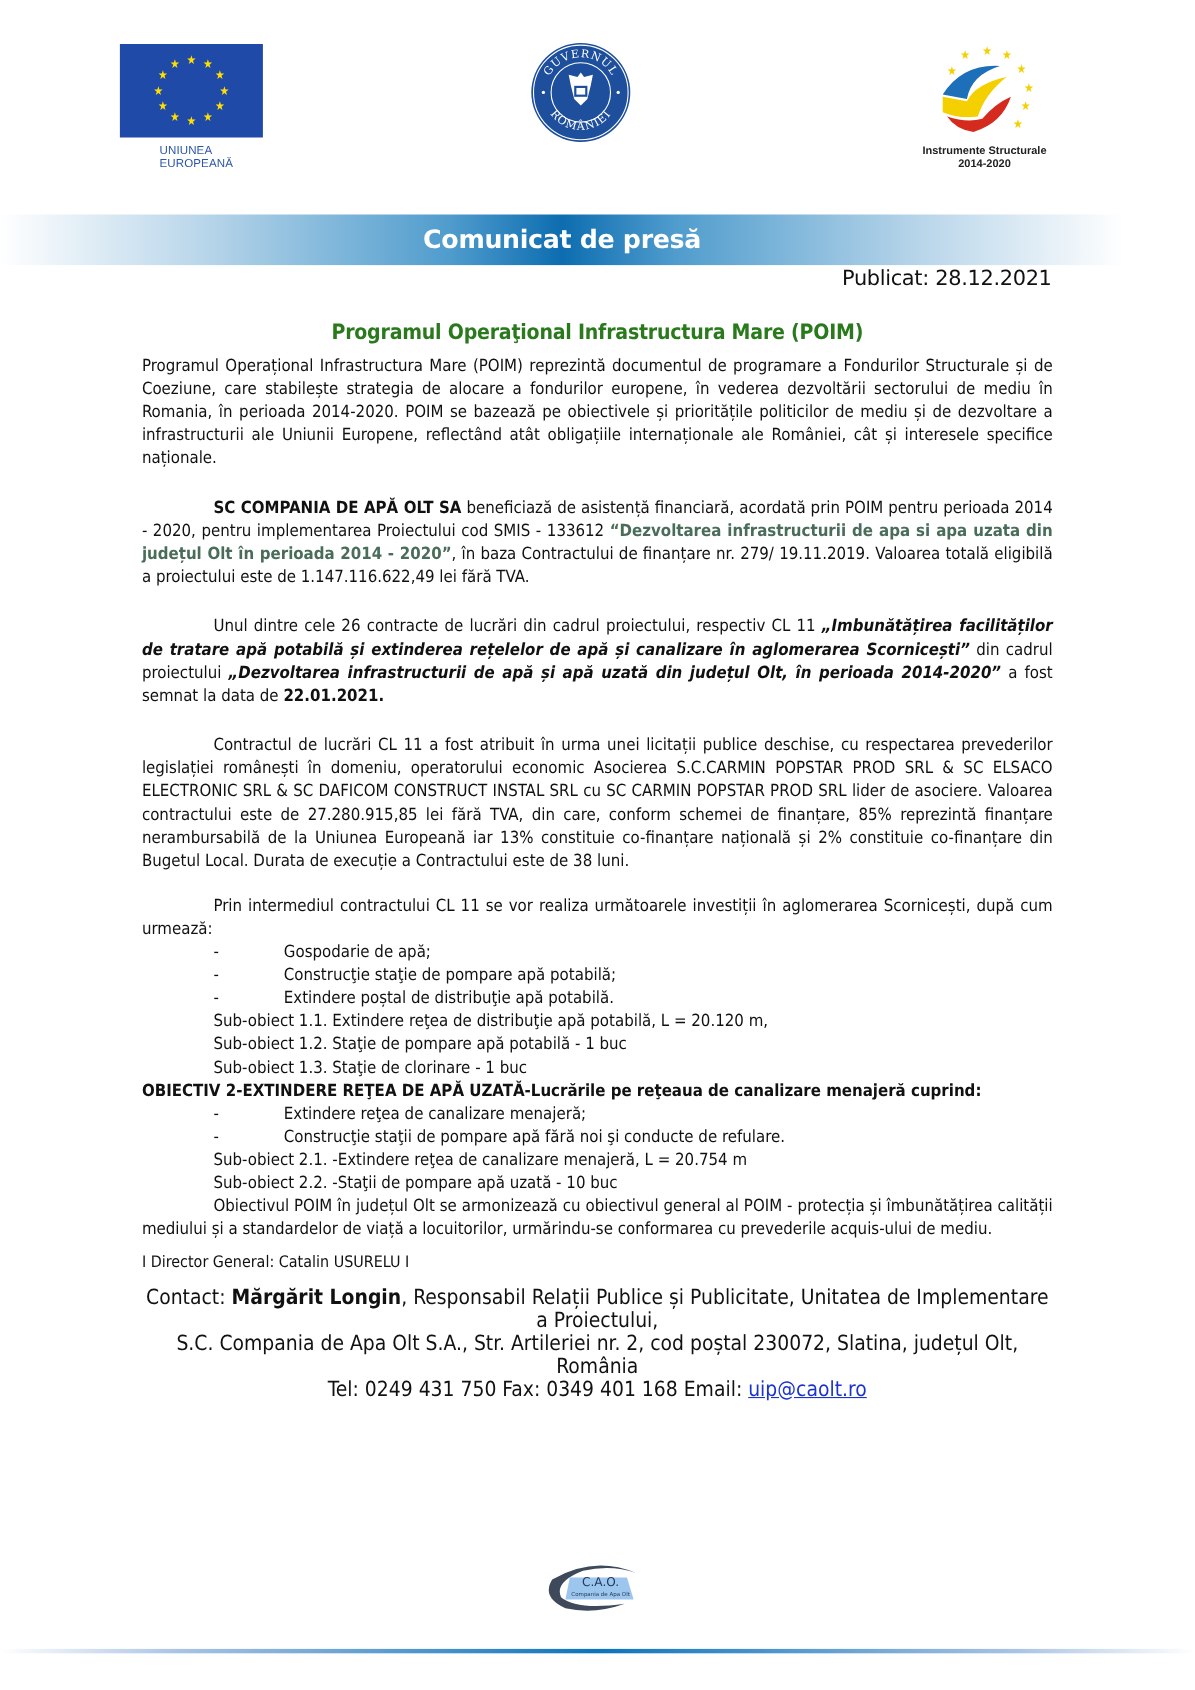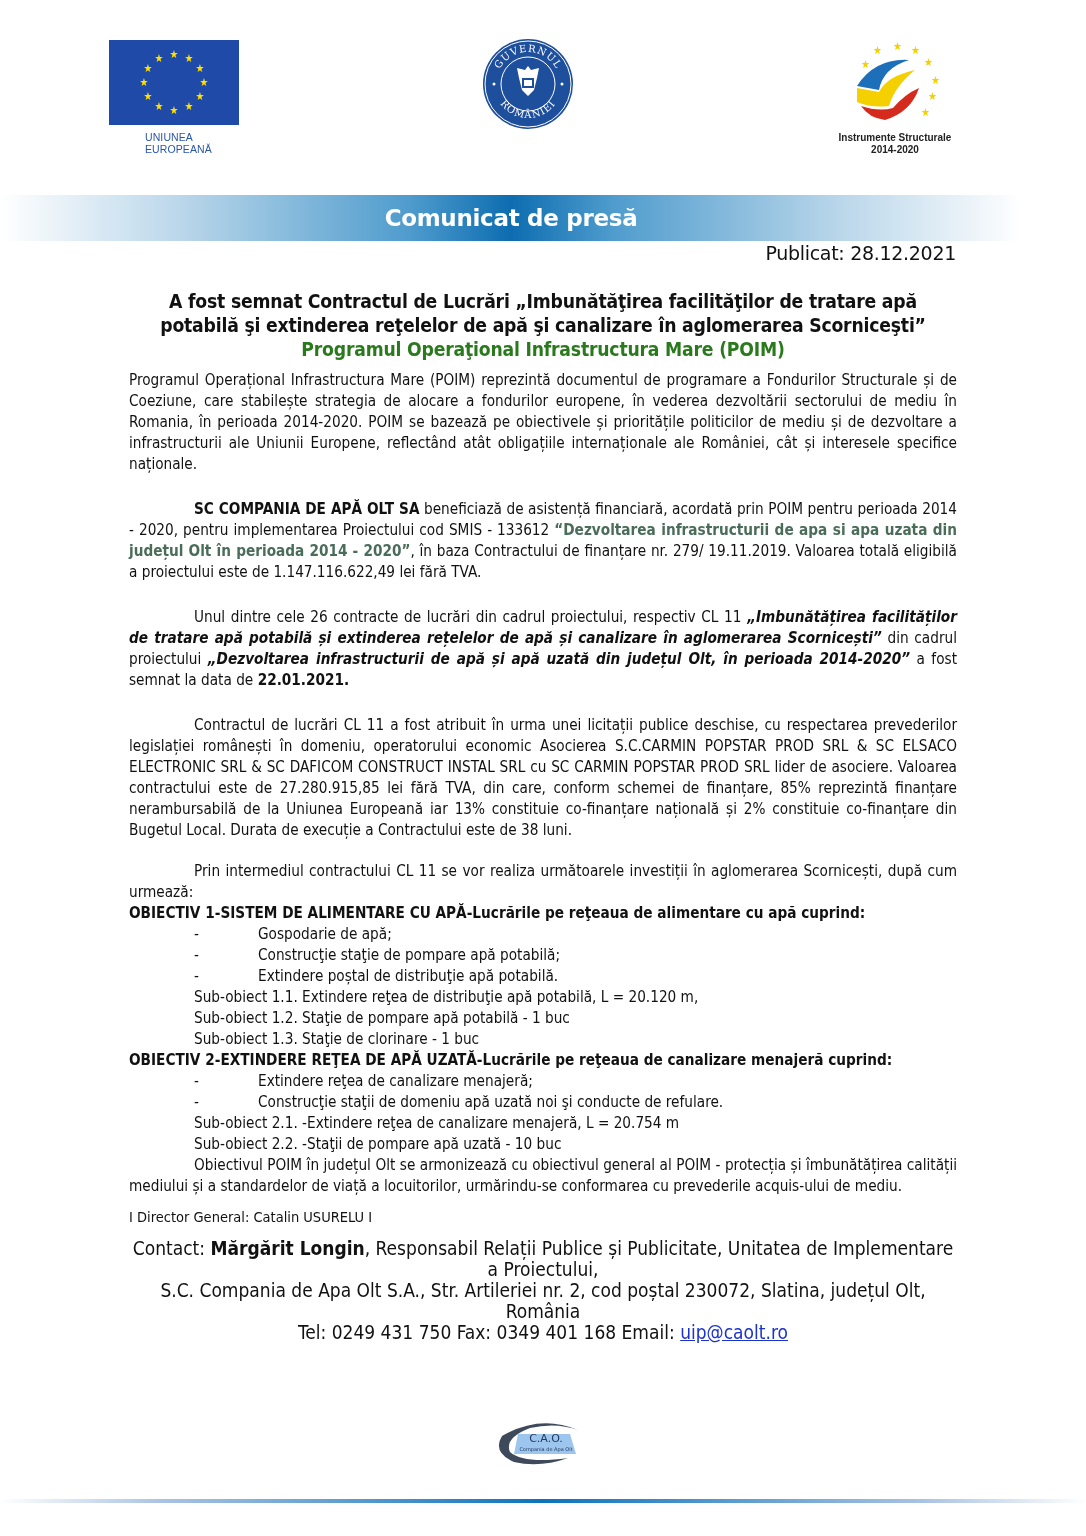--- a/index.html
+++ b/index.html
@@ -105,45 +105,43 @@
   </div>
 </div>
 
 <div class="banner">
   <span class="banner-title">Comunicat de presă</span>
 </div>
 <div class="published">Publicat: 28.12.2021</div>
 
 <div class="content">
   <div class="headline">
-    <div>A fost semnat Contractul de Lucrări „Imbunătăţirea facilităţilor de tratare apă potabilă şi extinderea reţelelor de apă şi canalizare în aglomerarea Scorniceşti”</div>
     <div class="sub">Programul Operaţional Infrastructura Mare (POIM)</div>
   </div>
 
   <p class="p1">Programul Operațional Infrastructura Mare (POIM) reprezintă documentul de programare a Fondurilor Structurale și de Coeziune, care stabilește strategia de alocare a fondurilor europene, în vederea dezvoltării sectorului de mediu în Romania, în perioada 2014-2020. POIM se bazează pe obiectivele și prioritățile politicilor de mediu și de dezvoltare a infrastructurii ale Uniunii Europene, reflectând atât obligațiile internaționale ale României, cât și interesele specifice naționale.</p>
 
   <p class="p2"><span class="b">SC COMPANIA DE APĂ OLT SA</span><span> beneficiază de asistență financiară, acordată prin POIM pentru perioada 2014 - 2020, pentru implementarea Proiectului cod SMIS - 133612 </span><span class="green-bold">“Dezvoltarea infrastructurii de apa si apa uzata din județul Olt în perioada 2014 - 2020”</span><span>, în baza Contractului de finanțare nr. 279/ 19.11.2019. Valoarea totală eligibilă a proiectului este de 1.147.116.622,49 lei fără TVA.</span></p>
 
   <p class="p3"><span>Unul dintre cele 26 contracte de lucrări din cadrul proiectului, respectiv CL 11 </span><span class="bi">„Imbunătățirea facilităților de tratare apă potabilă și extinderea rețelelor de apă și canalizare în aglomerarea Scornicești”</span><span> din cadrul proiectului </span><span class="bi">„Dezvoltarea infrastructurii de apă și apă uzată din județul Olt, în perioada 2014-2020”</span><span> a fost semnat la data de </span><span class="b">22.01.2021.</span></p>
 
   <p class="p4">Contractul de lucrări CL 11 a fost atribuit în urma unei licitații publice deschise, cu respectarea prevederilor legislației românești în domeniu, operatorului economic Asocierea S.C.CARMIN POPSTAR PROD SRL &amp; SC ELSACO ELECTRONIC SRL &amp; SC DAFICOM CONSTRUCT INSTAL SRL cu SC CARMIN POPSTAR PROD SRL lider de asociere. Valoarea contractului este de 27.280.915,85 lei fără TVA, din  care, conform schemei de finanțare, 85% reprezintă finanțare nerambursabilă de la Uniunea Europeană iar 13% constituie co-finanțare națională și 2% constituie co-finanțare din Bugetul Local. Durata de execuție a Contractului este de 38 luni.</p>
 
   <p class="p5">Prin intermediul contractului CL 11 se vor realiza următoarele investiții în aglomerarea Scornicești, după cum urmează:</p>
 
-  <div class="obj">OBIECTIV 1-SISTEM DE ALIMENTARE CU APĂ-Lucrările pe reţeaua de alimentare cu apă cuprind:</div>
   <div class="bul"><span class="dash">-</span><span>Gospodarie de apă;</span></div>
   <div class="bul"><span class="dash">-</span><span>Construcţie staţie de pompare apă potabilă;</span></div>
   <div class="bul"><span class="dash">-</span><span>Extindere poștal de distribuţie apă potabilă.</span></div>
   <div class="sub-o">Sub-obiect 1.1. Extindere reţea de distribuţie apă potabilă, L = 20.120 m,</div>
   <div class="sub-o">Sub-obiect 1.2. Staţie de pompare apă potabilă - 1 buc</div>
   <div class="sub-o">Sub-obiect 1.3. Staţie de clorinare - 1 buc</div>
 
   <p class="obj">OBIECTIV 2-EXTINDERE REŢEA DE APĂ UZATĂ-Lucrările pe reţeaua de canalizare menajeră cuprind:</p>
   <div class="bul"><span class="dash">-</span><span>Extindere reţea de canalizare menajeră;</span></div>
-  <div class="bul"><span class="dash">-</span><span>Construcţie staţii de domeniu apă uzată noi şi conducte de refulare.</span></div>
+  <div class="bul"><span class="dash">-</span><span>Construcţie staţii de pompare apă fără noi şi conducte de refulare.</span></div>
   <div class="sub-o">Sub-obiect 2.1. -Extindere reţea de canalizare menajeră, L = 20.754 m</div>
   <div class="sub-o">Sub-obiect 2.2. -Staţii de pompare apă uzată - 10 buc</div>
   <p class="indent">Obiectivul POIM în județul Olt se armonizează cu obiectivul general al POIM - protecția și îmbunătățirea calității mediului și a standardelor de viață a locuitorilor, urmărindu-se conformarea cu prevederile acquis-ului de mediu.</p>
 
   <div class="director">I Director General: Catalin USURELU I</div>
 
   <div class="contact">
     <div><span>Contact: </span><span class="b">Mărgărit Longin</span><span>, Responsabil Relații Publice și Publicitate, Unitatea de Implementare a Proiectului,</span></div>
     <div>S.C. Compania de Apa Olt S.A., Str. Artileriei nr. 2, cod poștal 230072, Slatina, județul Olt, România</div>
     <div><span>Tel: 0249 431 750 Fax: 0349 401 168 Email: </span><a href="#">uip@caolt.ro</a></div>

